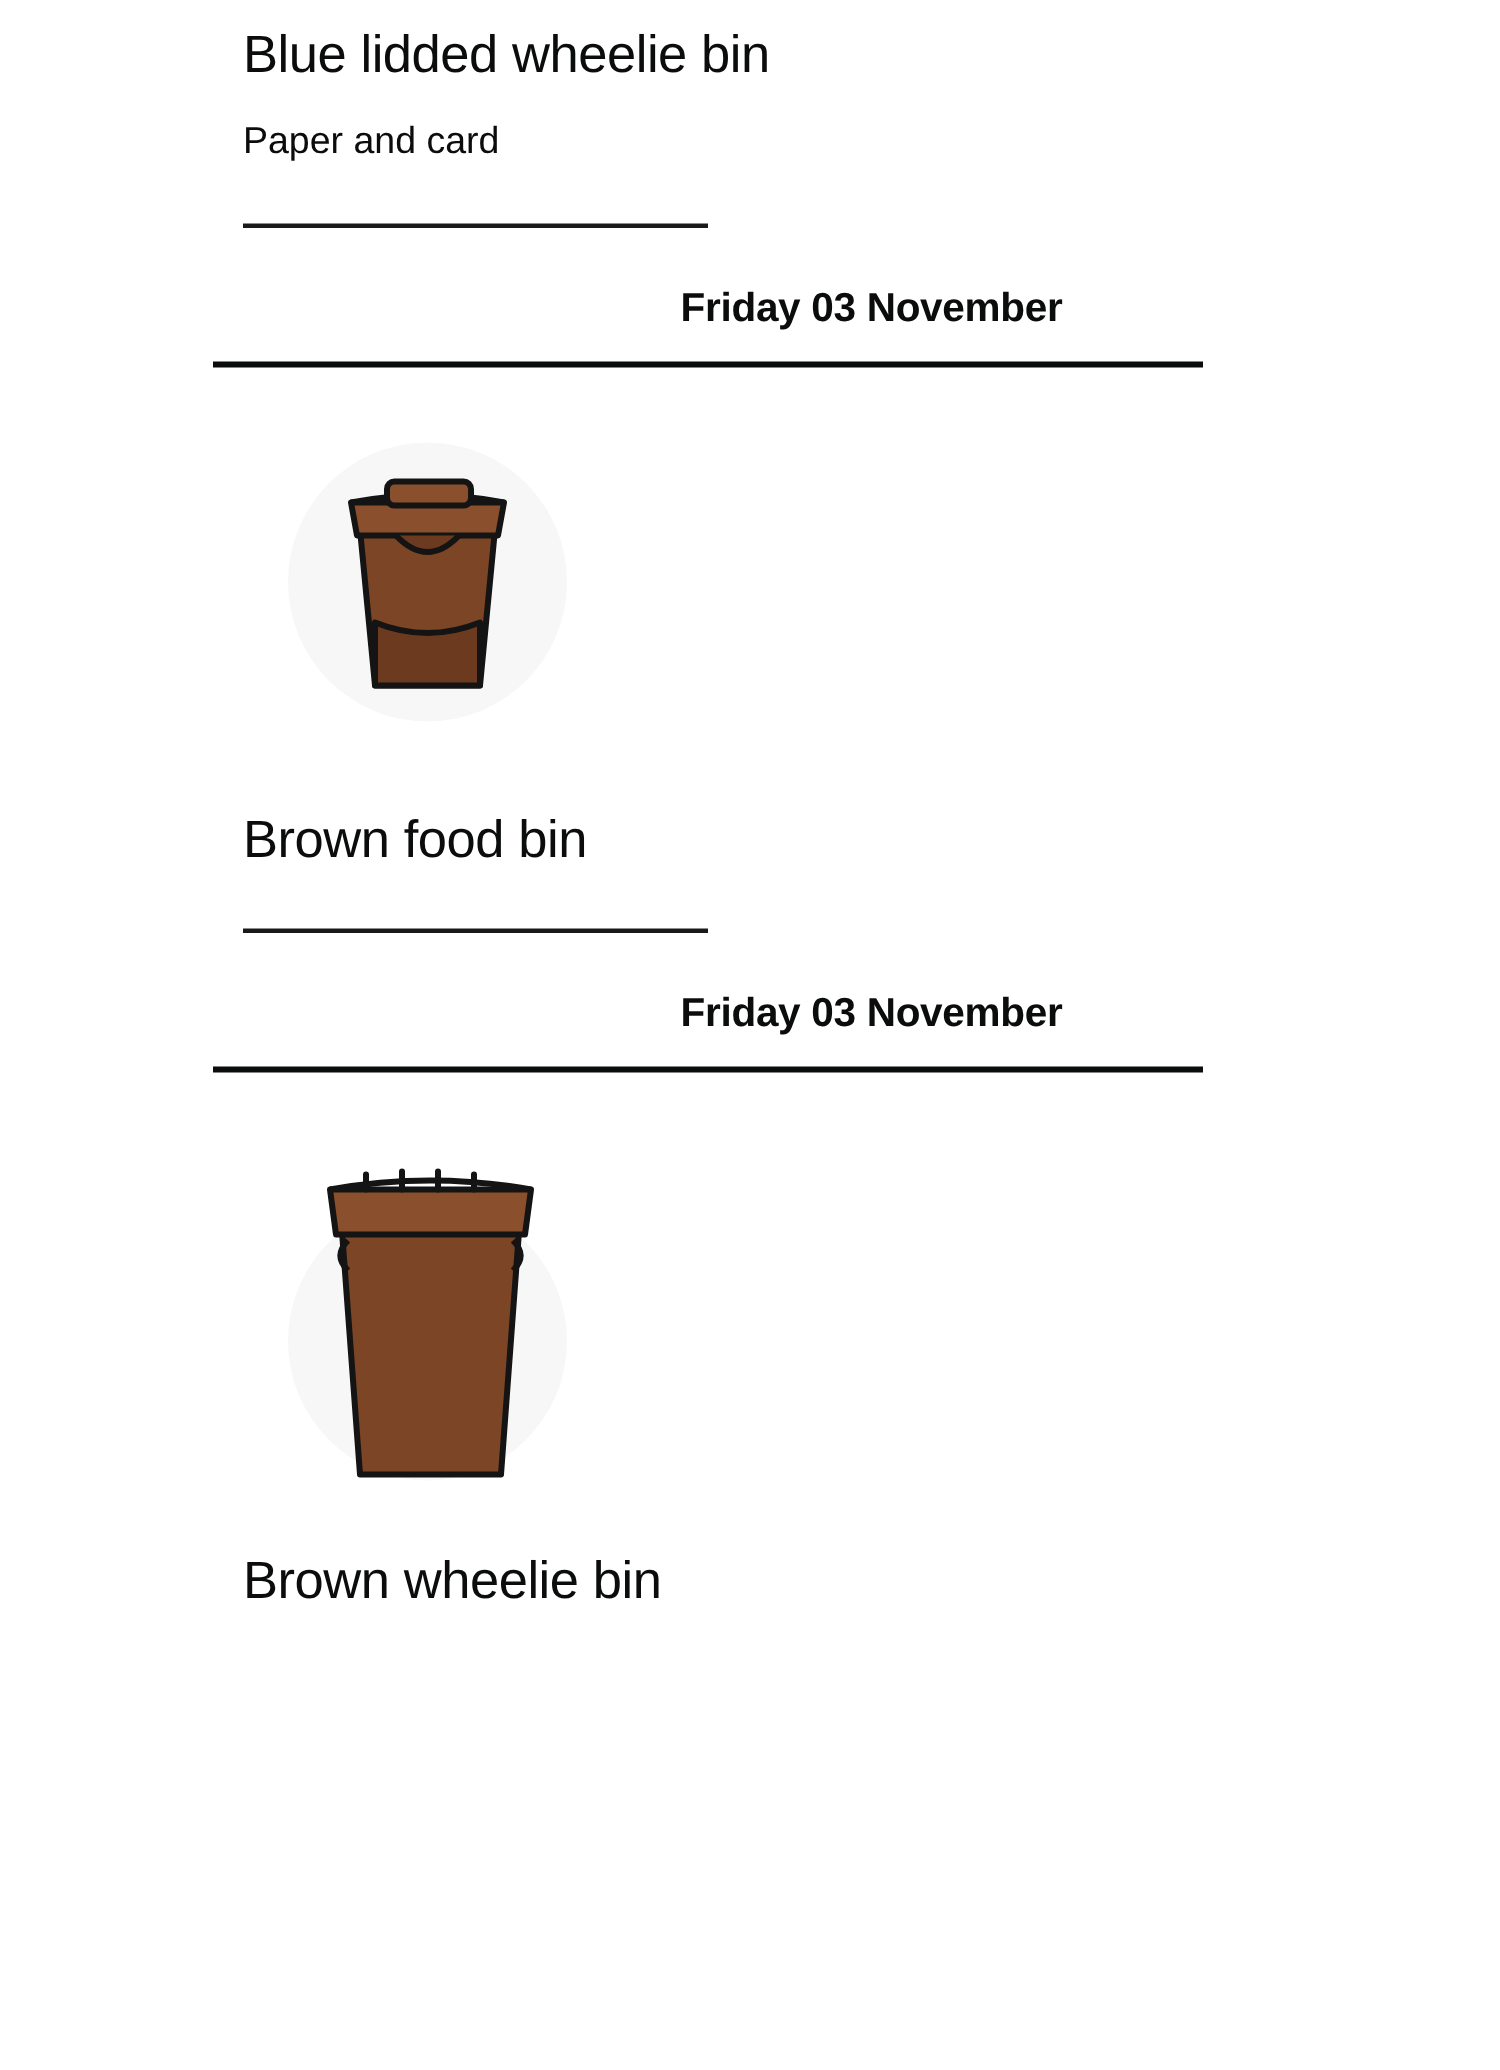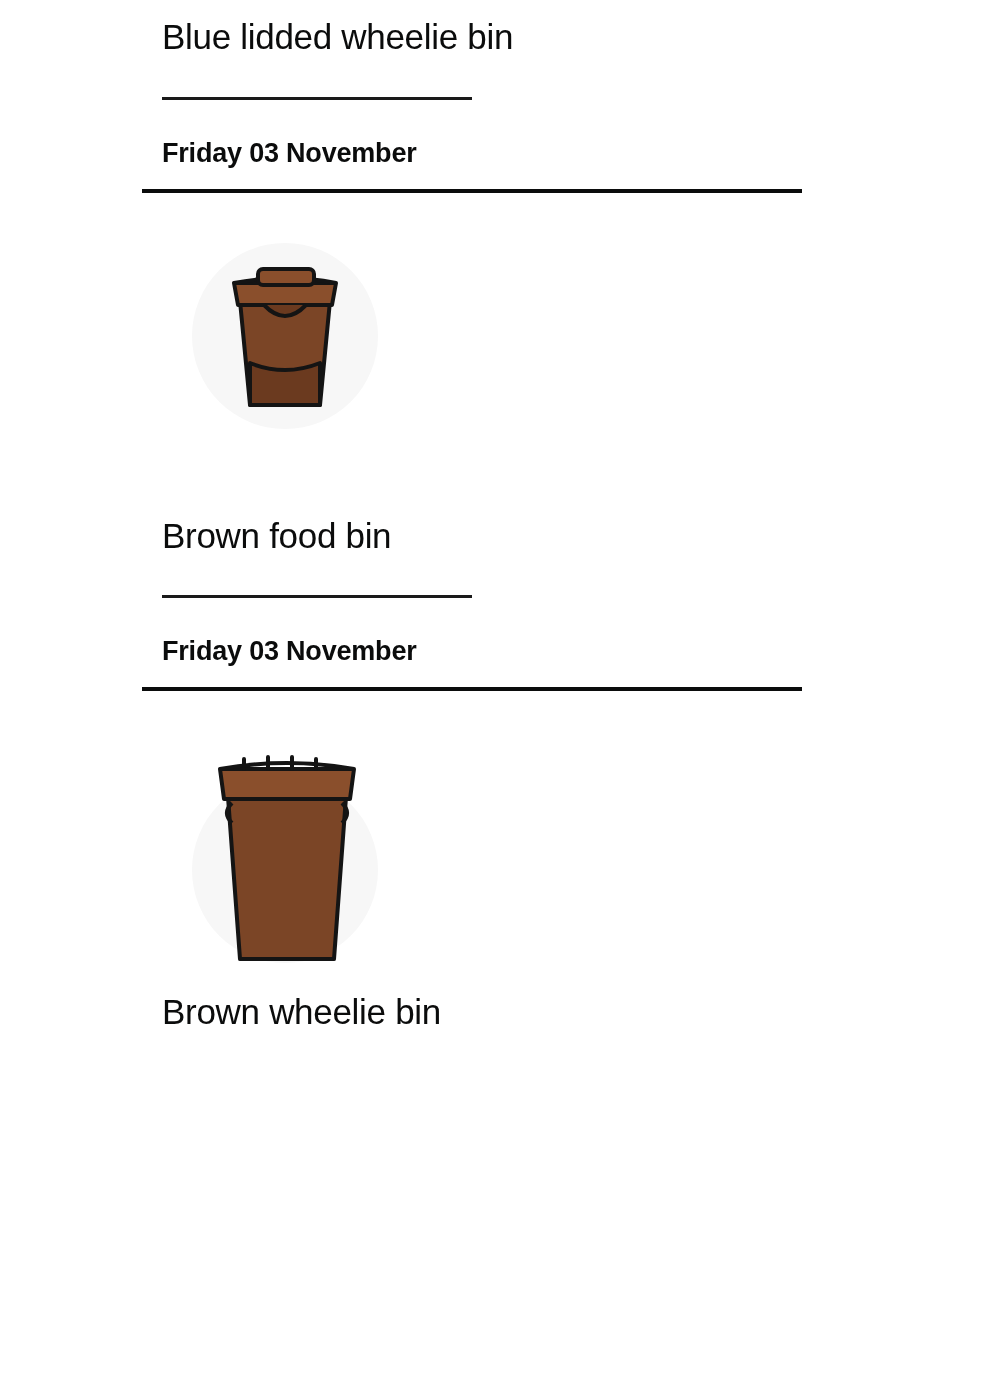--- a/index.html
+++ b/index.html
@@ -49,20 +49,21 @@
     border-top: 3px solid #1a1a1a;
     margin: 40px 0 0 162px;
   }
 
   .date-line {
     font-size: 27px;
     font-weight: bold;
     letter-spacing: -0.2px;
     margin: 38px 0 0 162px;
     color: #0b0c0c;
+    text-align: center;
   }
 
   .long-rule {
     width: 660px;
     height: 0;
     border-top: 4px solid #0b0c0c;
     margin: 20px 0 0 142px;
   }
 
   .bin-figure {
@@ -90,20 +91,21 @@
 
   .first-block-title { margin-top: 18px; }
 </style>
 </head>
 <body>
 
 <div class="page">
 
   <div class="collection-block">
     <h2 class="bin-title first-block-title">Blue lidded wheelie bin</h2>
+    <p class="bin-subtitle">Paper and card</p>
     <div class="short-rule"></div>
     <div class="date-line">Friday 03 November</div>
     <div class="long-rule"></div>
   </div>
 
   <div class="collection-block">
     <div class="bin-figure">
       <div class="halo"></div>
       <svg width="186" height="186" viewBox="0 0 186 186" aria-hidden="true">
 
@@ -113,21 +115,21 @@
 
         <path d="M42 40 L144 40 L140 62 L46 62 Z" fill="#8a4f2c" stroke="#141414" stroke-width="4" stroke-linejoin="round"></path>
 
         <path d="M42 40 q52 -10 102 0" fill="none" stroke="#141414" stroke-width="4"></path>
 
         <rect x="66" y="26" width="56" height="16" rx="5" fill="#8a4f2c" stroke="#141414" stroke-width="4"></rect>
 
         <path d="M72 62 q21 22 42 0" fill="#6b3a1f" stroke="#141414" stroke-width="4"></path>
       </svg>
     </div>
-    <h2 class="bin-title" style="margin-top:88px;">Brown food bin</h2>
+    <h2 class="bin-title" style="margin-top:60px;">Brown food bin</h2>
     <div class="short-rule"></div>
     <div class="date-line">Friday 03 November</div>
     <div class="long-rule"></div>
   </div>
 
   <div class="collection-block">
     <div class="bin-figure" style="margin-top:56px; width:190px; height:230px;">
       <div class="halo" style="top:30px;"></div>
       <svg width="190" height="230" viewBox="0 0 190 230" aria-hidden="true">
 
@@ -136,16 +138,16 @@
         <path d="M28 22 L162 22 L158 52 L32 52 Z" fill="#8a4f2c" stroke="#141414" stroke-width="4" stroke-linejoin="round"></path>
 
         <path d="M52 22 L52 12 M76 22 L76 10 M100 22 L100 10 M124 22 L124 12" stroke="#141414" stroke-width="4" stroke-linecap="round"></path>
 
         <path d="M28 22 q67 -12 134 0" fill="none" stroke="#141414" stroke-width="4"></path>
 
         <path d="M40 56 q-10 10 0 20" fill="none" stroke="#141414" stroke-width="4"></path>
         <path d="M150 56 q10 10 0 20" fill="none" stroke="#141414" stroke-width="4"></path>
       </svg>
     </div>
-    <h2 class="bin-title" style="margin-top:16px;">Brown wheelie bin</h2>
+    <h2 class="bin-title" style="margin-top:34px;">Brown wheelie bin</h2>
   </div>
 
 </div>
 
 </body></html>

